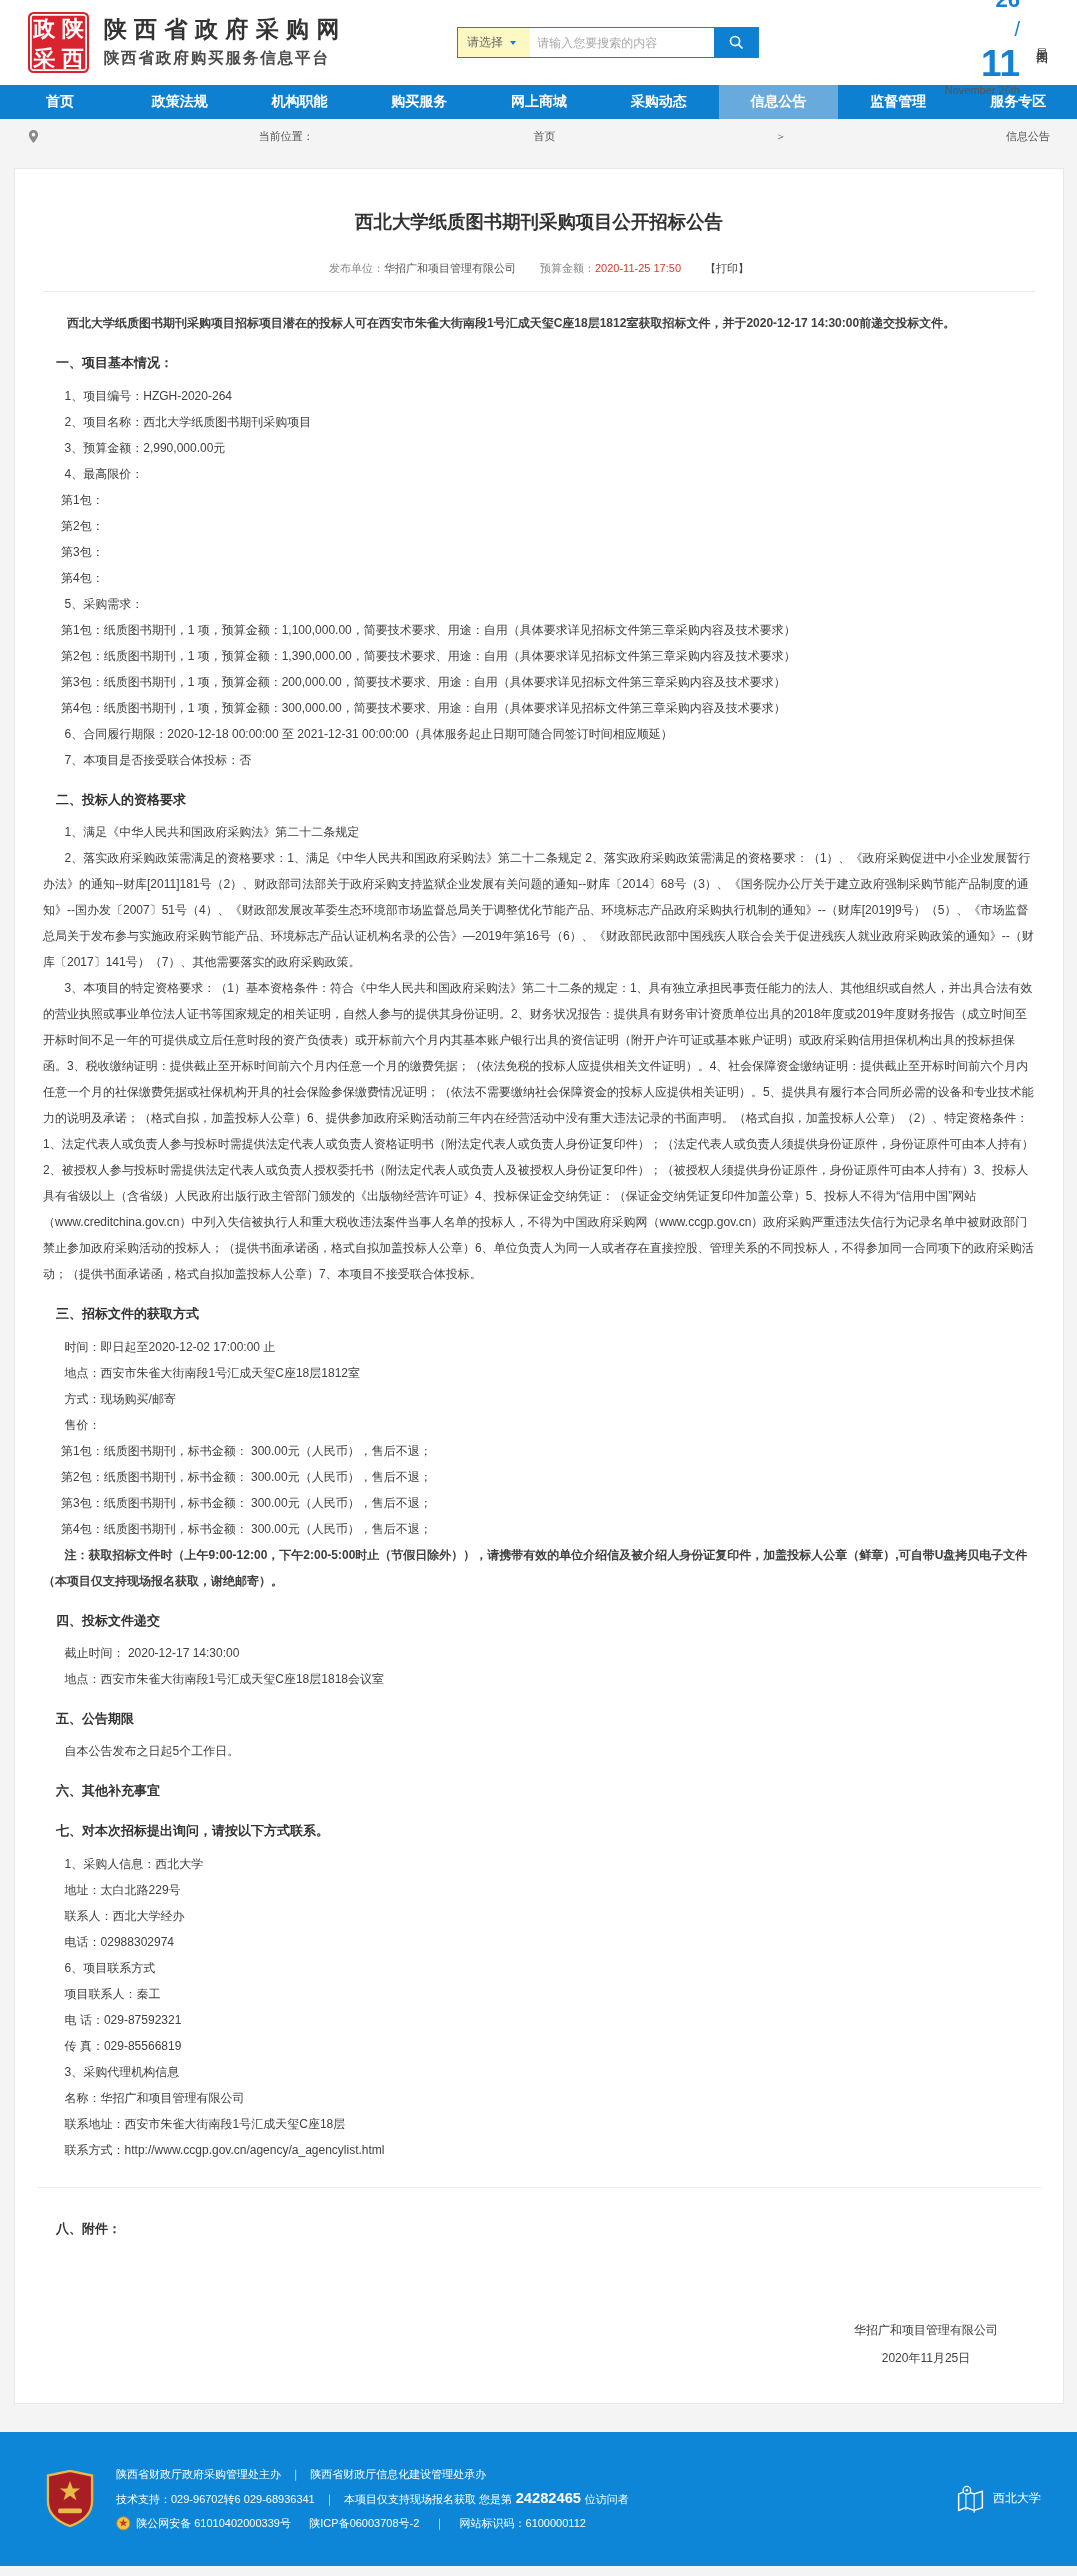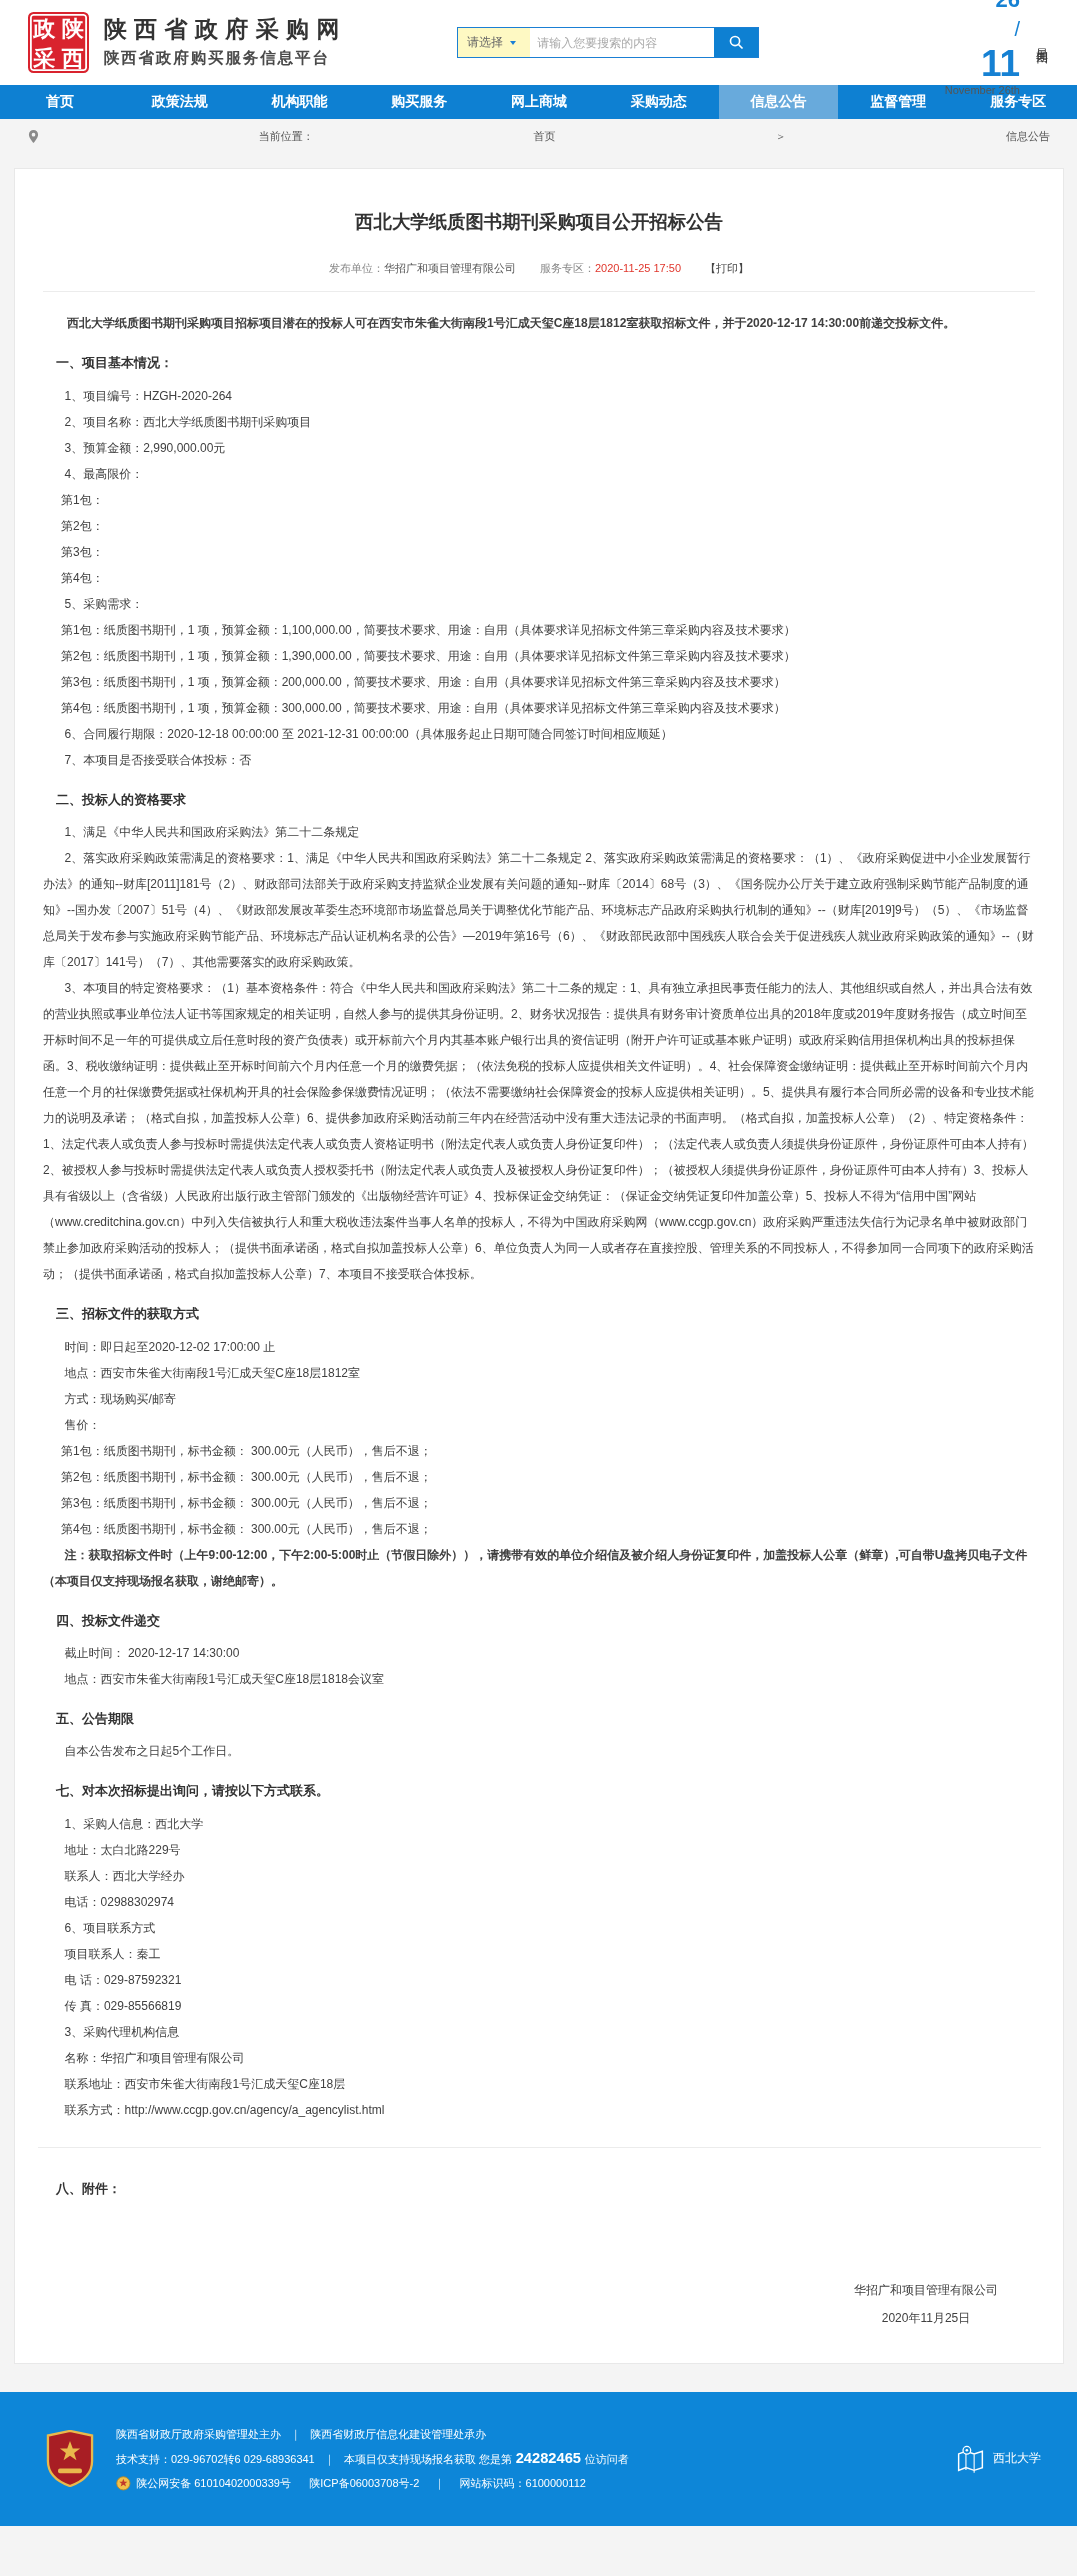--- a/index.html
+++ b/index.html
@@ -154,21 +154,21 @@
   <span>当前位置：</span>
   <span class="crumb">首页</span>
   <span>＞</span>
   <span>信息公告</span>
 </div>
 
 <main class="card">
   <h1 class="article-title">西北大学纸质图书期刊采购项目公开招标公告</h1>
 
   <div class="article-meta">
-    <span class="mlabel">发布单位：</span><span class="mvalue">华招广和项目管理有限公司</span><span class="mlabel">服务专区：</span><span class="mtime">2020-11-25 17:50</span><span class="mprint">【打印】</span>
+    <span class="mlabel">发布单位：</span><span class="mvalue">华招广和项目管理有限公司</span><span class="mlabel">预算金额：</span><span class="mtime">2020-11-25 17:50</span><span class="mprint">【打印】</span>
   </div>
 
   <div class="article-body">
 
   <p class="intro">西北大学纸质图书期刊采购项目招标项目潜在的投标人可在西安市朱雀大街南段1号汇成天玺C座18层1812室获取招标文件，并于2020-12-17 14:30:00前递交投标文件。</p>
       <p class="heading">一、项目基本情况：</p>
       <p class="item">1、项目编号：HZGH-2020-264</p>
       <p class="item">2、项目名称：西北大学纸质图书期刊采购项目</p>
       <p class="item">3、预算金额：2,990,000.00元</p>
       <p class="item">4、最高限价：</p>
@@ -195,20 +195,21 @@
       <p class="pkg">第1包：纸质图书期刊，标书金额： 300.00元（人民币），售后不退；</p>
       <p class="pkg">第2包：纸质图书期刊，标书金额： 300.00元（人民币），售后不退；</p>
       <p class="pkg">第3包：纸质图书期刊，标书金额： 300.00元（人民币），售后不退；</p>
       <p class="pkg">第4包：纸质图书期刊，标书金额： 300.00元（人民币），售后不退；</p>
       <p class="note">注：获取招标文件时（上午9:00-12:00，下午2:00-5:00时止（节假日除外）），请携带有效的单位介绍信及被介绍人身份证复印件，加盖投标人公章（鲜章）,可自带U盘拷贝电子文件（本项目仅支持现场报名获取，谢绝邮寄）。</p>
       <p class="heading">四、投标文件递交</p>
       <p class="item">截止时间： 2020-12-17 14:30:00</p>
       <p class="item">地点：西安市朱雀大街南段1号汇成天玺C座18层1818会议室</p>
       <p class="heading">五、公告期限</p>
       <p class="item">自本公告发布之日起5个工作日。</p>
+      <p class="heading">六、其他补充事宜</p>
       <p class="heading">七、对本次招标提出询问，请按以下方式联系。</p>
       <p class="item">1、采购人信息：西北大学</p>
       <p class="item">地址：太白北路229号</p>
       <p class="item">联系人：西北大学经办</p>
       <p class="item">电话：02988302974</p>
       <p class="item">6、项目联系方式</p>
       <p class="item">项目联系人：秦工</p>
       <p class="item">电 话：029-87592321</p>
       <p class="item">传 真：029-85566819</p>
       <p class="item">3、采购代理机构信息</p>

